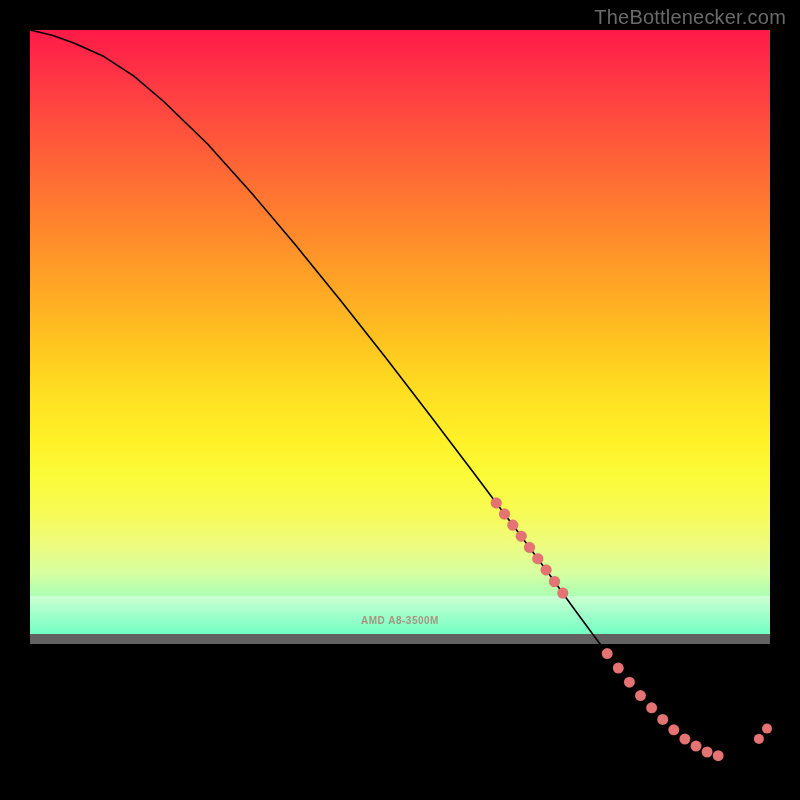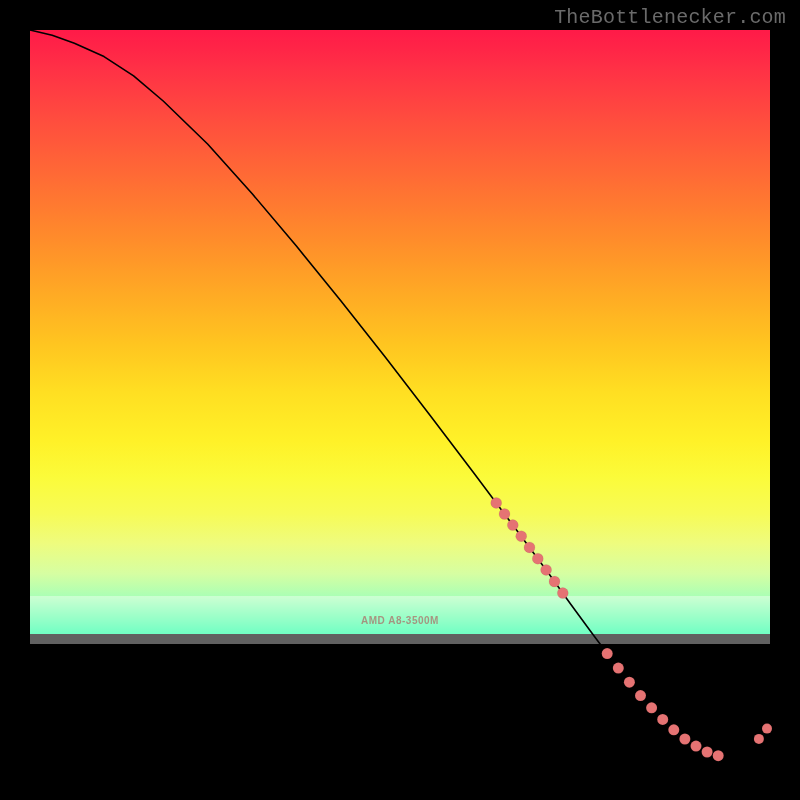--- a/index.html
+++ b/index.html
@@ -58,21 +58,21 @@
     font-weight: 600;
     letter-spacing: 0.5px;
     color: rgba(180, 60, 70, 0.55);
   }
   .credit {
     position: absolute;
     top: 6px;
     right: 14px;
     color: #6a6a6a;
     font-size: 20px;
-    font-family: Liberation Mono, monospace;
+    font-family: Liberation Sans, sans-serif;
     letter-spacing: 0.2px;
   }
   svg.overlay {
     position: absolute;
     left: 0;
     top: 0;
     width: 740px;
     height: 740px;
     overflow: visible;
   }

